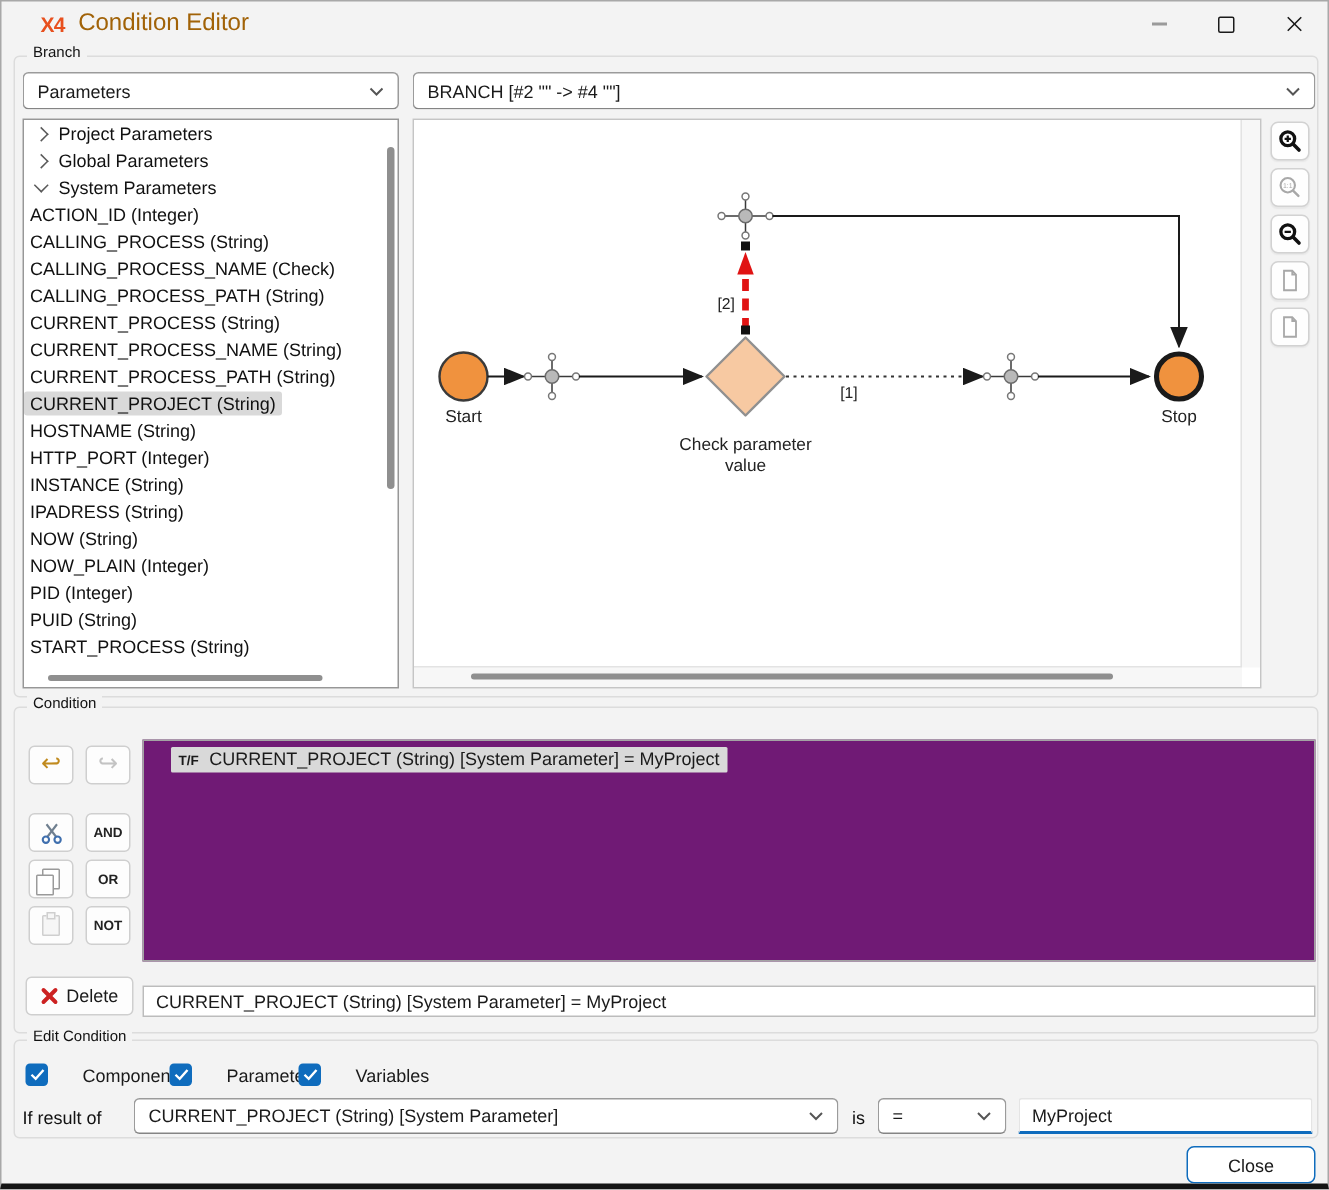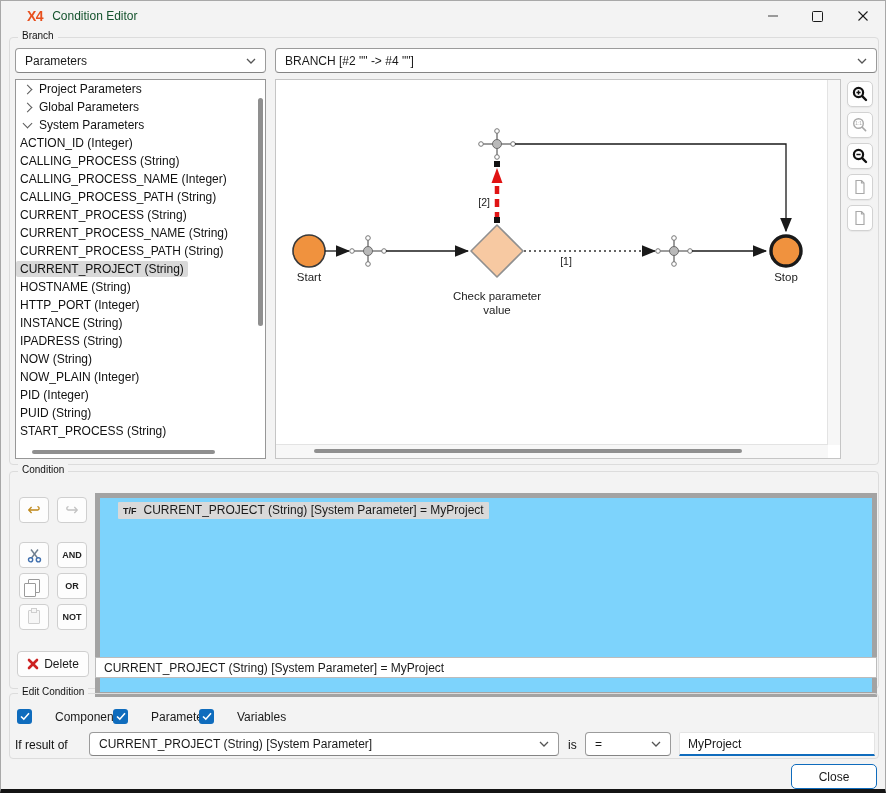--- a/index.html
+++ b/index.html
@@ -2,21 +2,21 @@
 <html><head>
 <meta charset="utf-8">
 <style>
   html,body{margin:0;padding:0;background:#dedede;font-family:"Liberation Sans",sans-serif;}
   .window{position:relative;width:884px;height:788px;background:#f3f3f3;border:1px solid #a8a8a8;
     border-bottom:4px solid #141414;font-size:12px;color:#1a1a1a;overflow:hidden;}
 
   
   .titlebar{position:absolute;left:0;top:0;right:0;height:30px;display:flex;align-items:center;}
   .logo{margin-left:26px;font-weight:700;color:#e8501e;font-size:14px;letter-spacing:-0.5px;}
-  .title{margin-left:9px;font-size:12px;color:#14532d;}
+  .title{margin-left:9px;font-size:16px;color:#a16207;}
   .win-controls{position:absolute;right:0;top:0;height:30px;display:flex;}
   .win-btn{width:45px;height:30px;display:flex;align-items:center;justify-content:center;cursor:default;}
   .glyph-min{width:10px;height:2px;background:#9a9a9a;}
   .glyph-max{width:9px;height:9px;border:1.2px solid #1a1a1a;border-radius:1.5px;}
 
   
   .group{position:absolute;border:1px solid #dcdcdc;border-radius:4px;}
   .group-label{position:absolute;top:-8px;left:8px;background:#f3f3f3;padding:0 4px;font-size:10px;color:#111;}
 
   
@@ -56,21 +56,21 @@
     display:flex;align-items:center;justify-content:center;box-sizing:border-box;}
   .cbtn .op{font-size:9px;font-weight:700;color:#222;letter-spacing:0;}
   .icon-undo{font-size:16px;color:#c08a1e;line-height:1;}
   .icon-redo{font-size:16px;color:#c3c3c3;line-height:1;}
   .copy-icon{position:relative;width:10px;height:12px;border:1.2px solid #9a9a9a;background:#fff;border-radius:1px;}
   .copy-icon::before{content:"";position:absolute;left:-5px;top:3px;width:10px;height:12px;border:1.2px solid #9a9a9a;background:#fff;border-radius:1px;}
   .paste-icon{position:relative;width:10px;height:12px;border:1.2px solid #cfcfcf;background:#f6f6f6;border-radius:1px;}
   .paste-icon::before{content:"";position:absolute;left:2px;top:-3px;width:4px;height:3px;border:1.2px solid #cfcfcf;background:#f6f6f6;}
   .delete-btn{position:absolute;left:16px;top:650px;width:72px;height:26px;background:#fdfdfd;border:1px solid #cfcfcf;
     border-radius:4px;display:flex;align-items:center;justify-content:center;gap:5px;box-sizing:border-box;font-size:12px;}
-  .cond-list{position:absolute;left:94px;top:492px;width:782px;height:204px;background:#7dd3fc;border:5px solid #a3a3a3;
+  .cond-list{position:absolute;left:94px;top:492px;width:782px;height:148px;background:#701a75;border:1px solid #a3a3a3;
     box-sizing:border-box;padding-top:4px;}
   .cond-row{margin-left:18px;display:inline-block;background:#d9d9d9;padding:1px 5px 2px 5px;font-size:12px;border-radius:1px;}
   .cond-prefix{font-size:9px;font-weight:700;margin-right:7px;}
   .cond-status{position:absolute;left:94px;top:656px;width:782px;height:21px;background:#fff;border:1px solid #bcbcbc;
     box-sizing:border-box;display:flex;align-items:center;padding-left:8px;font-size:12px;}
 
   
   .check-item{position:absolute;top:708px;display:flex;align-items:center;gap:23px;}
   .checkbox{width:15px;height:15px;border-radius:3px;background:#0f6cbd;display:flex;align-items:center;justify-content:center;flex:0 0 auto;}
   .row-label{position:absolute;font-size:12px;color:#111;}
@@ -139,21 +139,21 @@
           <span class="chev expanded"></span>
           <span class="tree-label top">System Parameters</span>
         </div>
         <div class="tree-row">
           <span class="tree-label child">ACTION_ID (Integer)</span>
         </div>
         <div class="tree-row">
           <span class="tree-label child">CALLING_PROCESS (String)</span>
         </div>
         <div class="tree-row">
-          <span class="tree-label child">CALLING_PROCESS_NAME (Integer)</span>
+          <span class="tree-label child">CALLING_PROCESS_NAME (Check)</span>
         </div>
         <div class="tree-row">
           <span class="tree-label child">CALLING_PROCESS_PATH (String)</span>
         </div>
         <div class="tree-row">
           <span class="tree-label child">CURRENT_PROCESS (String)</span>
         </div>
         <div class="tree-row">
           <span class="tree-label child">CURRENT_PROCESS_NAME (String)</span>
         </div>

